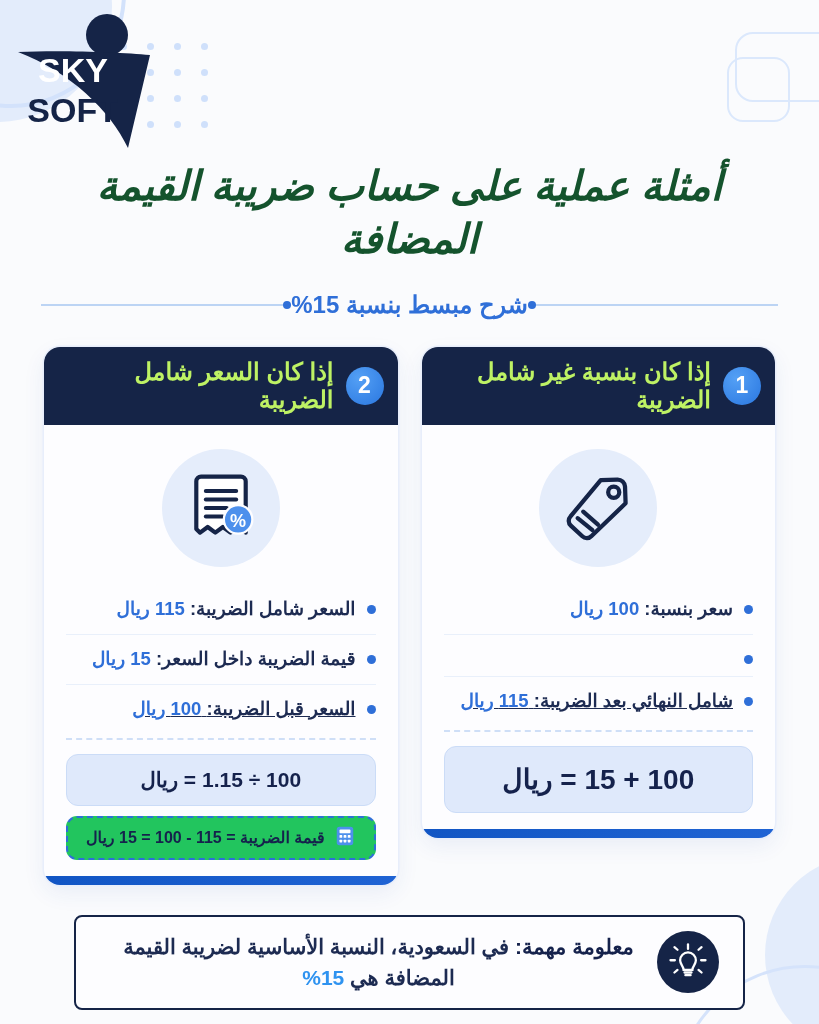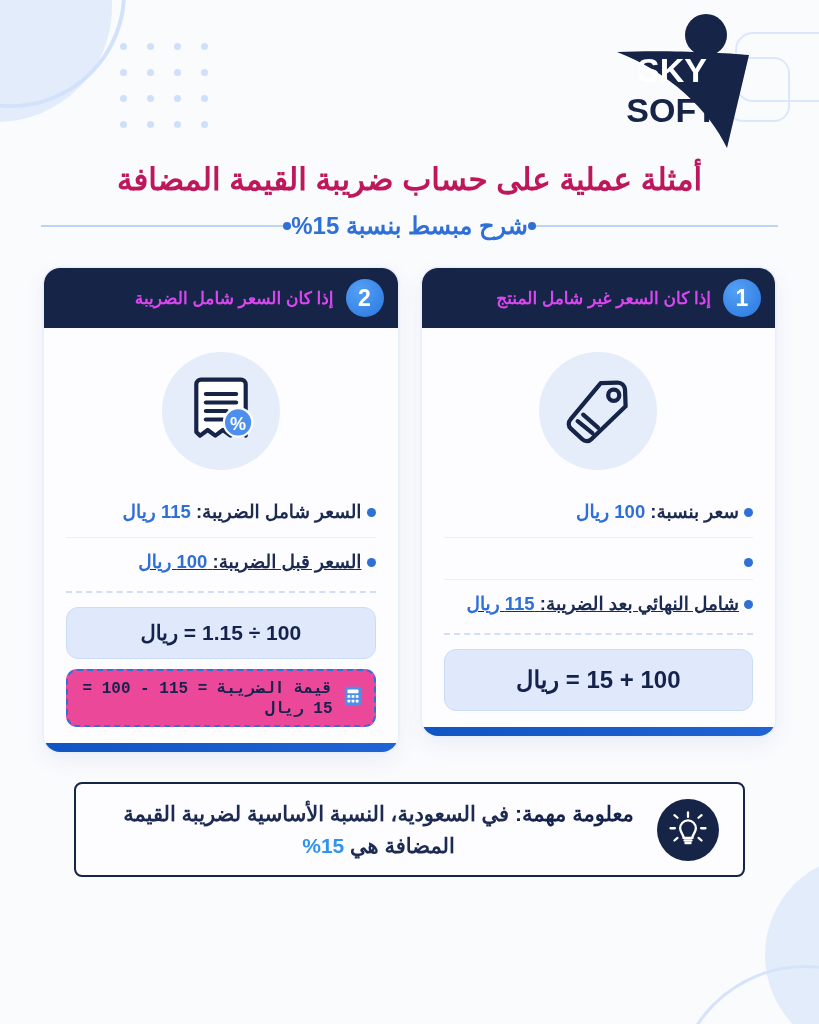--- a/index.html
+++ b/index.html
@@ -51,33 +51,33 @@
   }
   .deco-arc-br {
     position: absolute; left: 675px; top: 965px;
     width: 260px; height: 260px; border-radius: 50%;
     border: 3px solid #d5e3fb;
   }
 
   
   .logo-wrap {
     position: relative; z-index: 2;
-    height: 160px; display: flex; align-items: center; justify-content: flex-start;
+    height: 160px; display: flex; align-items: center; justify-content: flex-end;
   }
   .logo { position: relative; width: 220px; height: 140px; }
 
   
   .head { position: relative; z-index: 2; text-align: center; }
   .title {
-    color: #be185d; font-weight: bold; font-size: 31px; line-height: 1.3;
-    letter-spacing: -0.5px; padding: 0 50px;
+    color: #14532d; font-weight: bold; font-size: 41px; line-height: 1.3;
+    letter-spacing: -0.5px; padding: 0 50px; font-style: italic;
   }
   .sub-row {
     display: flex; align-items: center; justify-content: center;
-    margin-top: 12px; padding: 0 38px;
+    margin-top: 24px; padding: 0 38px;
   }
   .sub-line { flex: 1; height: 2px; background: #bcd4f4; position: relative; max-width: 250px; }
   .sub-line::before {
     content: ""; position: absolute; top: -3px; width: 8px; height: 8px;
     border-radius: 50%; background: #2f6fd8;
   }
   .sub-line.left::before  { left: 0; }
   .sub-line.right::before { right: 0; }
   .subtitle { color: #2f6fd8; font-size: 24px; font-weight: 600; white-space: nowrap; }
 
@@ -99,58 +99,58 @@
   .card-head {
     background: #152447; display: flex; align-items: center; gap: 12px;
     padding: 11px 14px 11px 18px; border-radius: 14px 14px 0 0;
   }
   .badge {
     width: 38px; height: 38px; flex: 0 0 38px; border-radius: 50%;
     background: radial-gradient(circle at 35% 30%, #54a0f5, #2a77e0);
     color: #fff; font-size: 23px; font-weight: bold;
     display: flex; align-items: center; justify-content: center;
   }
-  .card-title { color: #d946ef; font-size: 17px; font-weight: bold; }
+  .card-title { color: #bef264; font-size: 24px; font-weight: bold; }
 
   .icon-zone {
     display: flex; align-items: center; justify-content: center;
     padding: 24px 0 14px 0;
   }
   .icon-disc {
     width: 118px; height: 118px; border-radius: 50%;
     background: #e5edfb; display: flex; align-items: center; justify-content: center;
   }
 
   .bullets { padding: 4px 22px 0 22px; }
   .bullet {
-    display: flex; align-items: flex-start; gap: 5px;
+    display: flex; align-items: flex-start; gap: 11px;
     padding: 12px 0; border-bottom: 1.5px solid #e9f0fb;
     font-size: 18.5px; color: #1d2b52; font-weight: 600; line-height: 1.35;
   }
   .bullet:last-child { border-bottom: none; text-decoration: underline; }
   .bullet .dot {
     width: 9px; height: 9px; border-radius: 50%; background: #2f6fd8;
     flex: 0 0 9px; margin-top: 8px;
   }
   .bullet .val { color: #2f6fd8; font-weight: bold; }
 
   .divider-dash { margin: 4px 22px 0 22px; border-top: 2px dashed #cfdff7; }
 
   .formula-area { padding: 14px 22px 6px 22px; display: flex; flex-direction: column; gap: 10px; }
   .formula {
     background: #dfe9fb; border: 1.5px solid #cbdcf7; border-radius: 12px;
     text-align: center; padding: 16px 25px;
-    font-size: 24px; font-weight: bold; color: #15224c;
+    font-size: 28px; font-weight: bold; color: #15224c;
   }
   .formula.small { padding: 13px 0; font-size: 21px; }
 
   .formula-dashed {
-    border: 2px dashed #2f6fd8; border-radius: 11px; background: #ec4899;
+    border: 2px dashed #2f6fd8; border-radius: 11px; background: #22c55e;
     display: flex; align-items: center; justify-content: center; gap: 9px;
-    padding: 7px 10px; font-size: 16px; font-weight: bold; color: #15224c; font-family: Liberation Mono, monospace;
+    padding: 7px 10px; font-size: 16px; font-weight: bold; color: #15224c;
   }
 
   
   .info-wrap { position: relative; z-index: 2; padding: 30px 74px 0 74px; }
   .info-bar {
     border: 2px solid #152447; border-radius: 8px; background: #fdfdff;
     display: flex; align-items: center; padding: 14px 24px;
   }
   .bulb-disc {
     width: 62px; height: 62px; flex: 0 0 62px; border-radius: 50%;
@@ -212,21 +212,21 @@
     <span class="sub-line right"></span>
   </div>
 </div>
 
 <div class="cards">
 
   <div class="card">
     <div class="card-inner">
       <div class="card-head">
         <span class="badge">1</span>
-        <span class="card-title">إذا كان السعر غير شامل المنتج</span>
+        <span class="card-title">إذا كان بنسبة غير شامل الضريبة</span>
       </div>
 
       <div class="icon-zone">
         <div class="icon-disc">
           <svg viewBox="0 0 80 80" width="74" height="74" aria-hidden="true">
             <g fill="none" stroke="#152447" stroke-width="4.6" stroke-linejoin="round" stroke-linecap="round">
               <path d="M44 10 H62 A8 8 0 0 1 70 18 V36 L32 70 A7 7 0 0 1 22 70 L10 58 A7 7 0 0 1 10 48 Z" transform="rotate(-2 40 40)"></path>
               <circle cx="57" cy="23" r="6"></circle>
               <line x1="24" y1="44" x2="40" y2="58"></line>
               <line x1="18" y1="51" x2="34" y2="64"></line>
@@ -282,20 +282,25 @@
             <text x="58" y="60" text-anchor="middle" font-family="Liberation Sans, sans-serif" font-size="19" font-weight="bold" fill="#ffffff">%</text>
           </svg>
         </div>
       </div>
 
       <div class="bullets">
         <div class="bullet">
           <span class="dot"></span>
           <span><span>السعر شامل الضريبة:</span>
           <span class="val">115 ريال</span></span>
+        </div>
+        <div class="bullet">
+          <span class="dot"></span>
+          <span><span>قيمة الضريبة داخل السعر:</span>
+          <span class="val">15 ريال</span></span>
         </div>
         <div class="bullet">
           <span class="dot"></span>
           <span><span>السعر قبل الضريبة:</span>
           <span class="val">100 ريال</span></span>
         </div>
       </div>
 
       <div class="divider-dash"></div>
 

